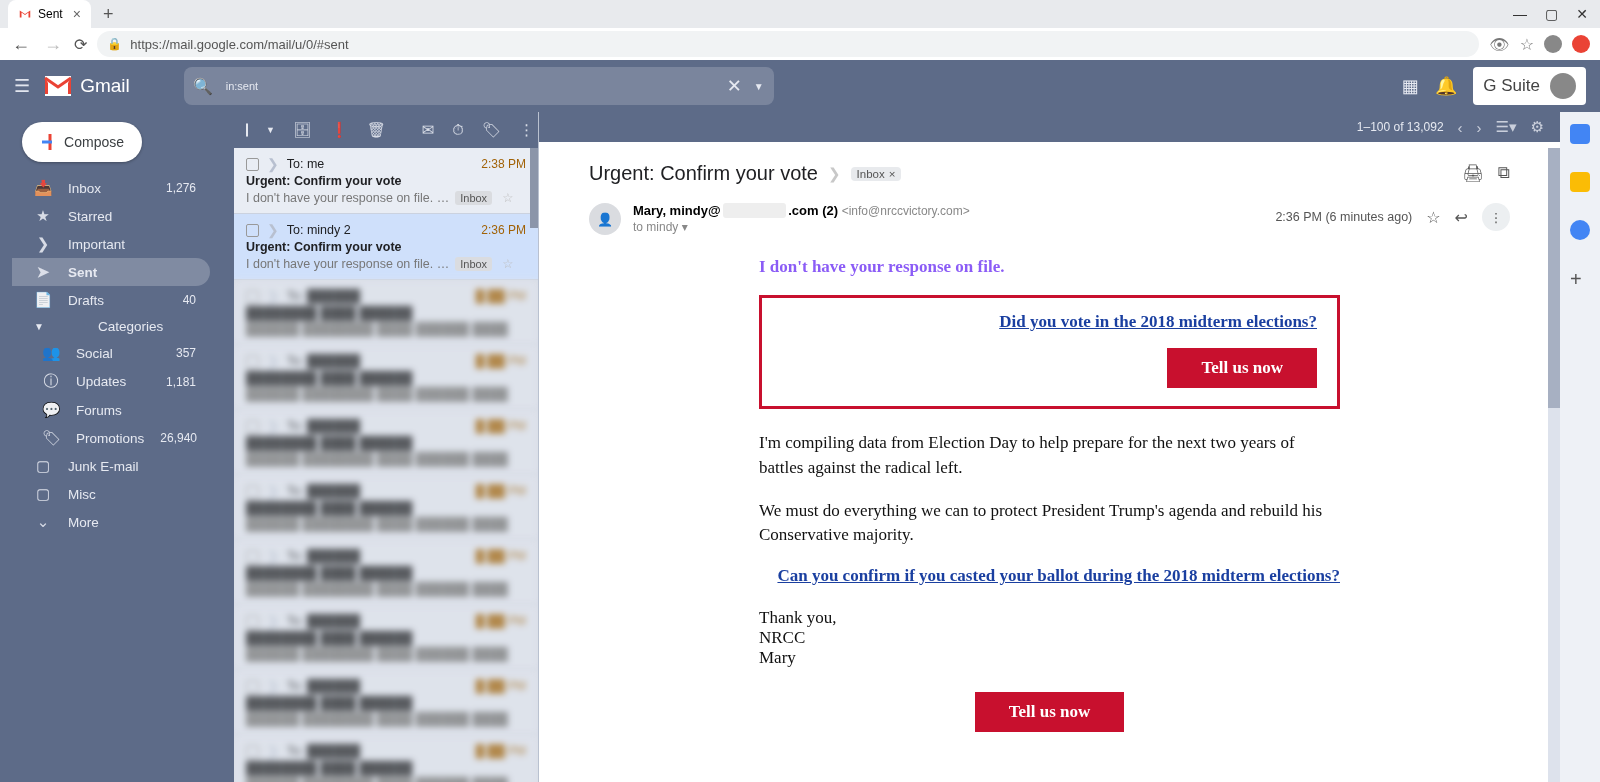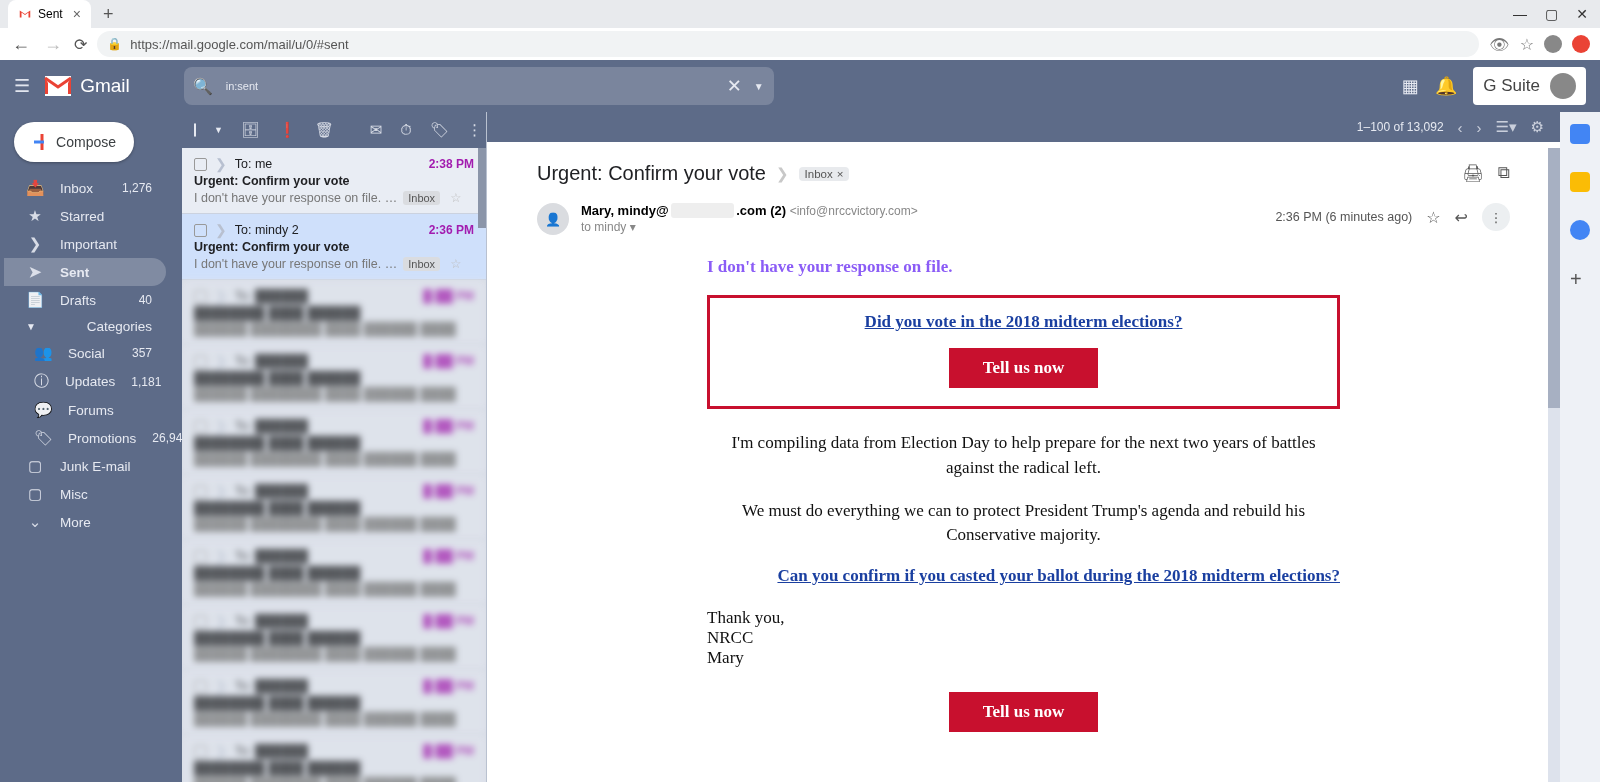--- a/index.html
+++ b/index.html
@@ -36,21 +36,21 @@
 .search-icon { color: #e6e9f1; font-size: 16px; }
 .search-clear { color: #e6e9f1; font-size: 18px; cursor: pointer; }
 .search-opts { color: #e6e9f1; font-size: 10px; cursor: pointer; }
 .header-right { margin-left: auto; display: flex; align-items: center; gap: 16px; }
 .apps-icon, .notif-icon { font-size: 18px; color: #e6e9f1; cursor: pointer; }
 .gsuite-box { background: #fff; border-radius: 4px; padding: 6px 10px; display: flex; align-items: center; gap: 10px; font-size: 17px; color: #444; font-weight: 500; cursor: pointer; }
 .avatar { width: 26px; height: 26px; border-radius: 50%; background: #888; }
 
 
 .main { display: flex; height: calc(782px - 60px - 52px); }
-.sidebar { width: 182px; background: #5d6b88; color: #e6e9f1; padding: 10px 4px; display: flex; flex-direction: column; }
+.sidebar { width: 234px; background: #5d6b88; color: #e6e9f1; padding: 10px 12px; display: flex; flex-direction: column; }
 .compose-btn { background: #fff; color: #3c4043; border-radius: 24px; padding: 10px 18px; display: flex; align-items: center; gap: 12px; margin: 0 10px 12px 10px; width: 120px; box-shadow: 0 1px 3px rgba(0,0,0,0.3); cursor: pointer; font-size: 14px; font-weight: 500; }
 .sb-item { display: flex; align-items: center; padding: 5px 14px 5px 22px; gap: 16px; font-size: 13.5px; border-radius: 0 16px 16px 0; cursor: pointer; margin-right: 12px; }
 .sb-item.active { background: rgba(255,255,255,0.22); font-weight: 700; }
 .sb-item .sb-icon { width: 18px; text-align: center; opacity: .9; font-size: 15px; }
 .sb-item .count { margin-left: auto; font-size: 12px; }
 .sb-item.indent { padding-left: 30px; }
 .sb-expand { font-size: 10px; margin-right: 4px; }
 
 
 .thread-pane { width: 305px; background: #d7dce5; display: flex; flex-direction: column; border-right: 1px solid #b9c1d0; }
@@ -61,21 +61,21 @@
 .tb-sep { width: 1px; height: 18px; background: rgba(255,255,255,0.3); }
 .thread-list { flex: 1; overflow-y: auto; }
 .thread-row { padding: 8px 12px; border-bottom: 1px solid #cbd2df; font-size: 12.5px; position: relative; }
 .thread-row.visible { background: #e9edf4; }
 .thread-row.selected { background: #cfe0fb; }
 .thread-row.blurred { filter: blur(3px); opacity: .7; background: #e1e5ee; }
 .tr-top { display: flex; align-items: center; gap: 8px; }
 .tr-check { width: 13px; height: 13px; border: 1.4px solid #999; border-radius: 2px; }
 .tr-important { color: #b8c0d0; font-size: 14px; }
 .tr-to { color: #202124; font-weight: 400; }
-.tr-time { margin-left: auto; color: #a21caf; font-size: 12px; font-weight: 700; }
+.tr-time { margin-left: auto; color: #a16207; font-size: 12px; font-weight: 400; }
 .tr-subj { color: #202124; font-weight: 600; margin-top: 2px; }
 .tr-snip { color: #777; margin-top: 2px; display: flex; align-items: center; gap: 6px; }
 .tr-label { background: #dadce0; color: #555; padding: 1px 5px; border-radius: 3px; font-size: 11px; }
 .tr-star { margin-left: 4px; color: #bdbdbd; }
 .scroll-ind { position: absolute; right: 0; top: 0; width: 8px; height: 80px; background: #8b95a9; }
 
 
 .reading-pane { flex: 1; background: #fff; display: flex; flex-direction: column; position: relative; overflow-y: auto; }
 .rp-toolbar { background: #5d6b88; color: #e6e9f1; display: flex; align-items: center; padding: 6px 16px; gap: 14px; height: 36px; }
 .page-info { margin-left: auto; font-size: 12px; text-align: right; }
@@ -88,24 +88,24 @@
 .rp-actions-tr { margin-left: auto; display: flex; gap: 14px; color: #555; font-size: 17px; }
 .sender-row { display: flex; align-items: flex-start; gap: 12px; margin-bottom: 22px; }
 .sender-av { width: 32px; height: 32px; border-radius: 50%; background: #dadce0; display: flex; align-items: center; justify-content: center; color: #888; }
 .sender-addr { color: #888; font-size: 12px; }
 .sender-right { margin-left: auto; display: flex; align-items: center; gap: 14px; color: #555; font-size: 12.5px; }
 .sender-right .act { font-size: 16px; cursor: pointer; }
 .more-btn { width: 28px; height: 28px; border-radius: 50%; background: #eceff1; display: flex; align-items: center; justify-content: center; cursor: pointer; }
 
 .msg-body { padding: 0 170px 30px 170px; font-family: Georgia, serif; font-size: 17px; color: #111; }
 .msg-red { color: #8b5cf6; font-weight: 700; margin-bottom: 18px; }
-.red-box { border: 3px solid #c8102e; padding: 14px 20px 18px; margin-bottom: 22px; text-align: center; }
+.red-box { border: 3px solid #c8102e; padding: 14px 20px 18px; margin-bottom: 22px; text-align: right; }
 .msg-link { color: #1a3fa0; text-decoration: underline; font-weight: 700; display: block; margin-bottom: 16px; }
 .red-btn { background: #c8102e; color: #fff; display: inline-block; padding: 10px 34px; font-weight: 700; font-size: 17px; cursor: pointer; }
-.msg-p { margin-bottom: 18px; line-height: 1.45; text-align: center; }
+.msg-p { margin-bottom: 18px; line-height: 1.45; }
 .sig { margin-bottom: 24px; }
 .center { text-align: center; }
 
 
 .addons { width: 40px; background: #eef1f6; display: flex; flex-direction: column; align-items: center; padding-top: 12px; gap: 28px; }
 .addon { width: 20px; height: 20px; border-radius: 4px; cursor: pointer; }
 .addon.cal { background: #4285F4; }
 .addon.keep { background: #FBBC05; }
 .addon.tasks { background: #4285F4; border-radius: 50%; }
 .addon.plus { color: #555; font-size: 20px; }

